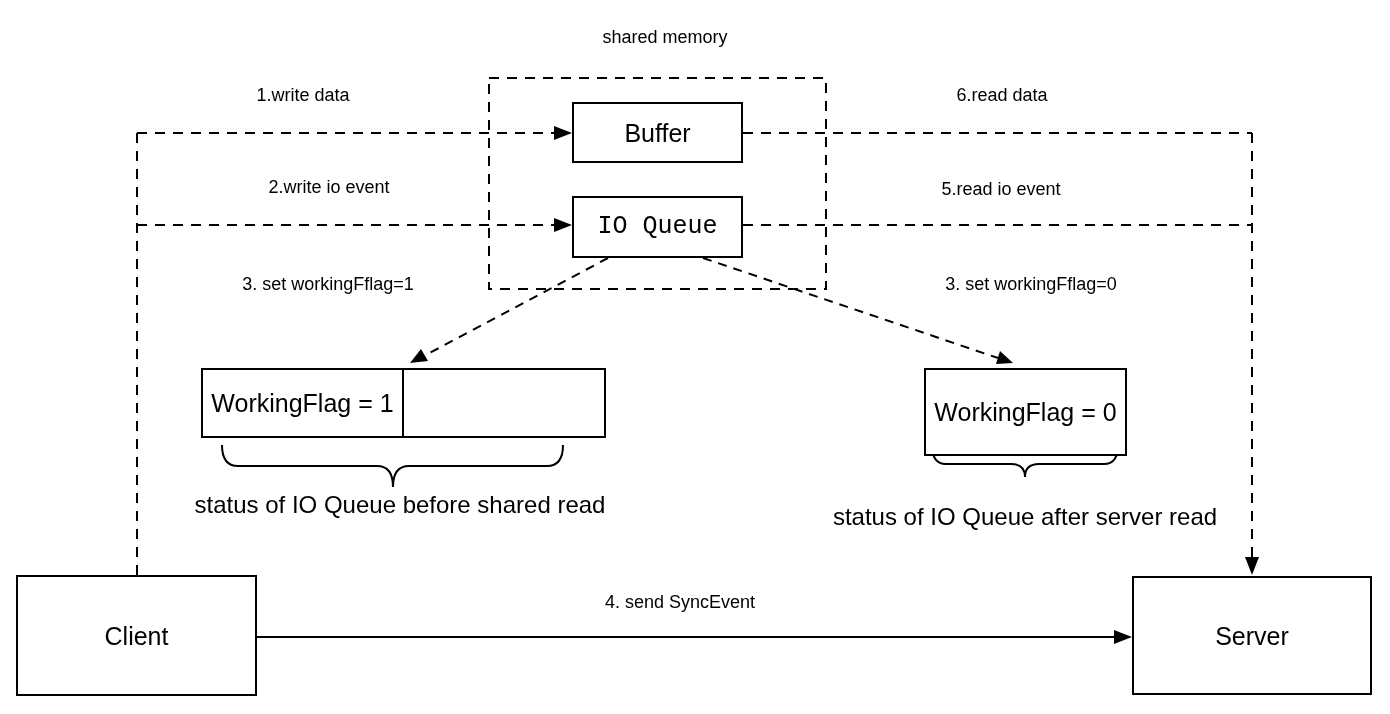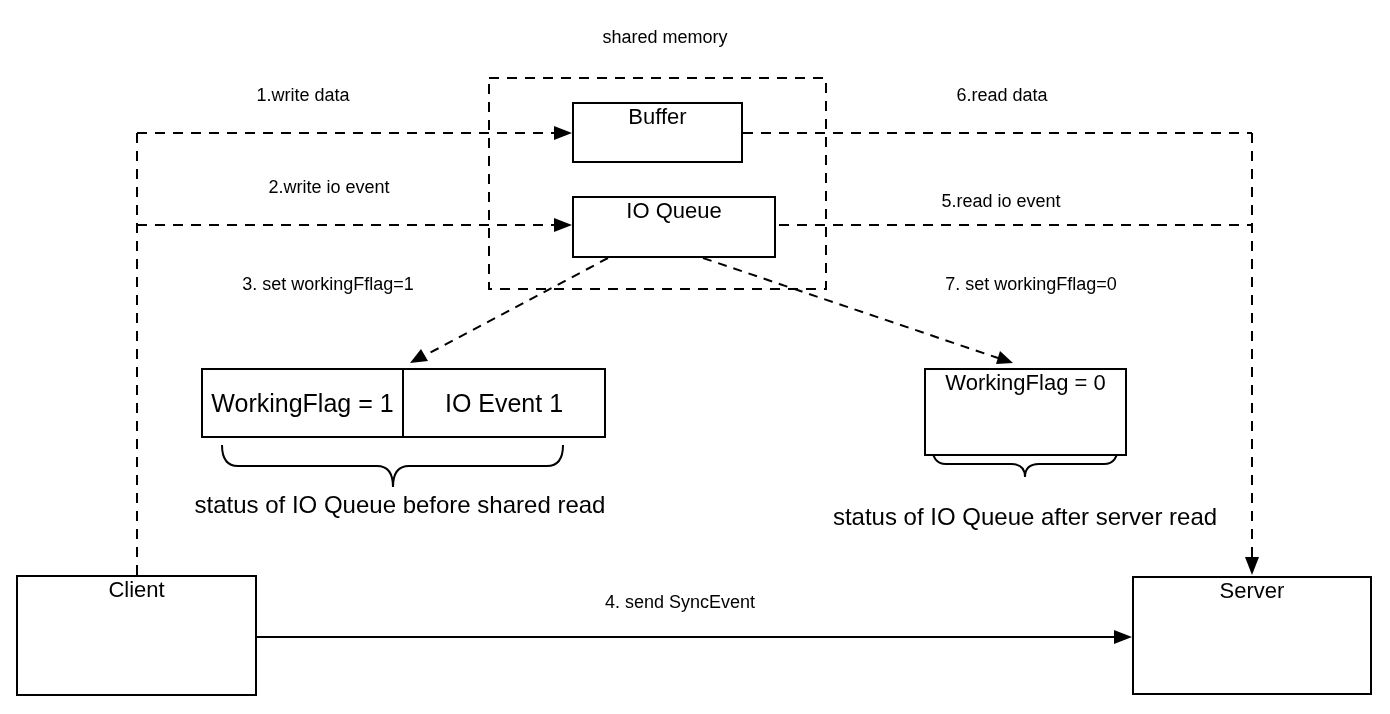--- a/index.html
+++ b/index.html
@@ -20,22 +20,23 @@
     position: absolute;
     left: 0;
     top: 0;
   }
   .node {
     position: absolute;
     box-sizing: border-box;
     border: 2px solid #000000;
     background: #ffffff;
     display: flex;
+    align-items: center;
     justify-content: center;
-    font-size: 22px;
+    font-size: 25px;
     line-height: 1.2;
     white-space: nowrap;
   }
   .split-box {
     position: absolute;
     box-sizing: border-box;
     border: 2px solid #000000;
     background: #ffffff;
     display: flex;
     align-items: stretch;
@@ -99,40 +100,37 @@
 
     <path d="M 932 445 Q 932 464 946 464 L 1011 464 Q 1025 464 1025 477 Q 1025 464 1039 464 L 1104 464 Q 1118 464 1118 445" fill="none" stroke="#000000" stroke-width="2"></path>
   </svg>
 
   <div class="flabel" style="left:665px; top:38px;">shared memory</div>
 
   <div class="flabel" style="left:303px; top:96px;">1.write data</div>
   <div class="flabel" style="left:329px; top:188px;">2.write io event</div>
   <div class="flabel" style="left:328px; top:285px;">3. set workingFflag=1</div>
   <div class="flabel" style="left:680px; top:603px;">4. send SyncEvent</div>
-  <div class="flabel" style="left:1001px; top:190px;margin-top:12px;">5.read io event</div>
+  <div class="flabel" style="left:1001px; top:190px;">5.read io event</div>
   <div class="flabel" style="left:1002px; top:96px;">6.read data</div>
-  <div class="flabel" style="left:1031px; top:285px;">7. set workingFflag=0</div>
+  <div class="flabel" style="left:1031px; top:285px;">3. set workingFflag=0</div>
 
   <div class="flabel caption" style="left:400px; top:505px;">status of IO Queue before shared read</div>
   <div class="flabel caption" style="left:1025px; top:517px;">status of IO Queue after server read</div>
 
   <div class="node" style="left:572px; top:102px; width:171px; height:61px;">
     <span>Buffer</span>
   </div>
-  <div class="node" style="left:572px; top:196px; width:204px; height:62px;">
+  <div class="node" style="left:572px; top:196px; width:171px; height:62px;font-family:Liberation Mono, monospace;">
     <span>IO Queue</span>
   </div>
 
   <div class="split-box" style="left:201px; top:368px; width:405px; height:70px;">
     <div class="cell first" style="width:201px;align-items:center;">
       <span>WorkingFlag = 1</span>
-    </div>
-    <div class="cell" style="flex:1;">
-      <span>IO Event 1</span>
     </div>
   </div>
 
   <div class="node" style="left:924px; top:368px; width:203px; height:88px;">
     <span>WorkingFlag = 0</span>
   </div>
 
   <div class="node" style="left:1132px; top:576px; width:240px; height:119px;">
     <span>Server</span>
   </div>

